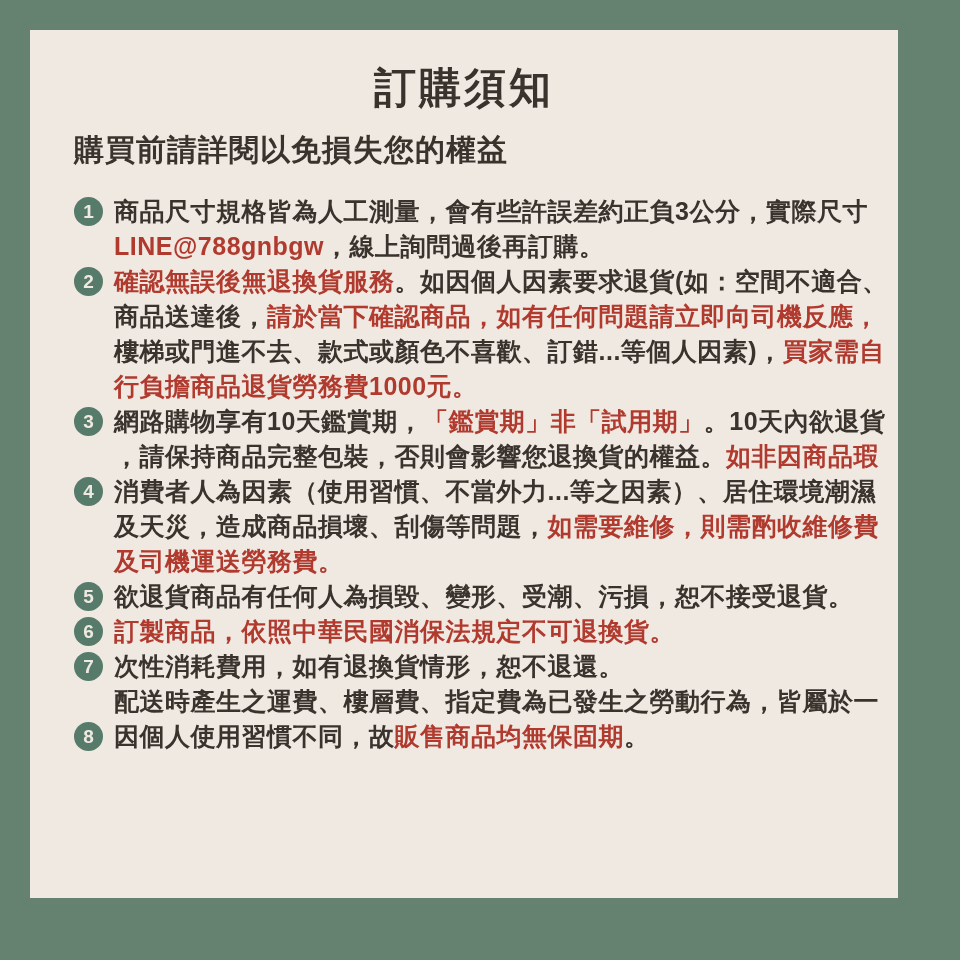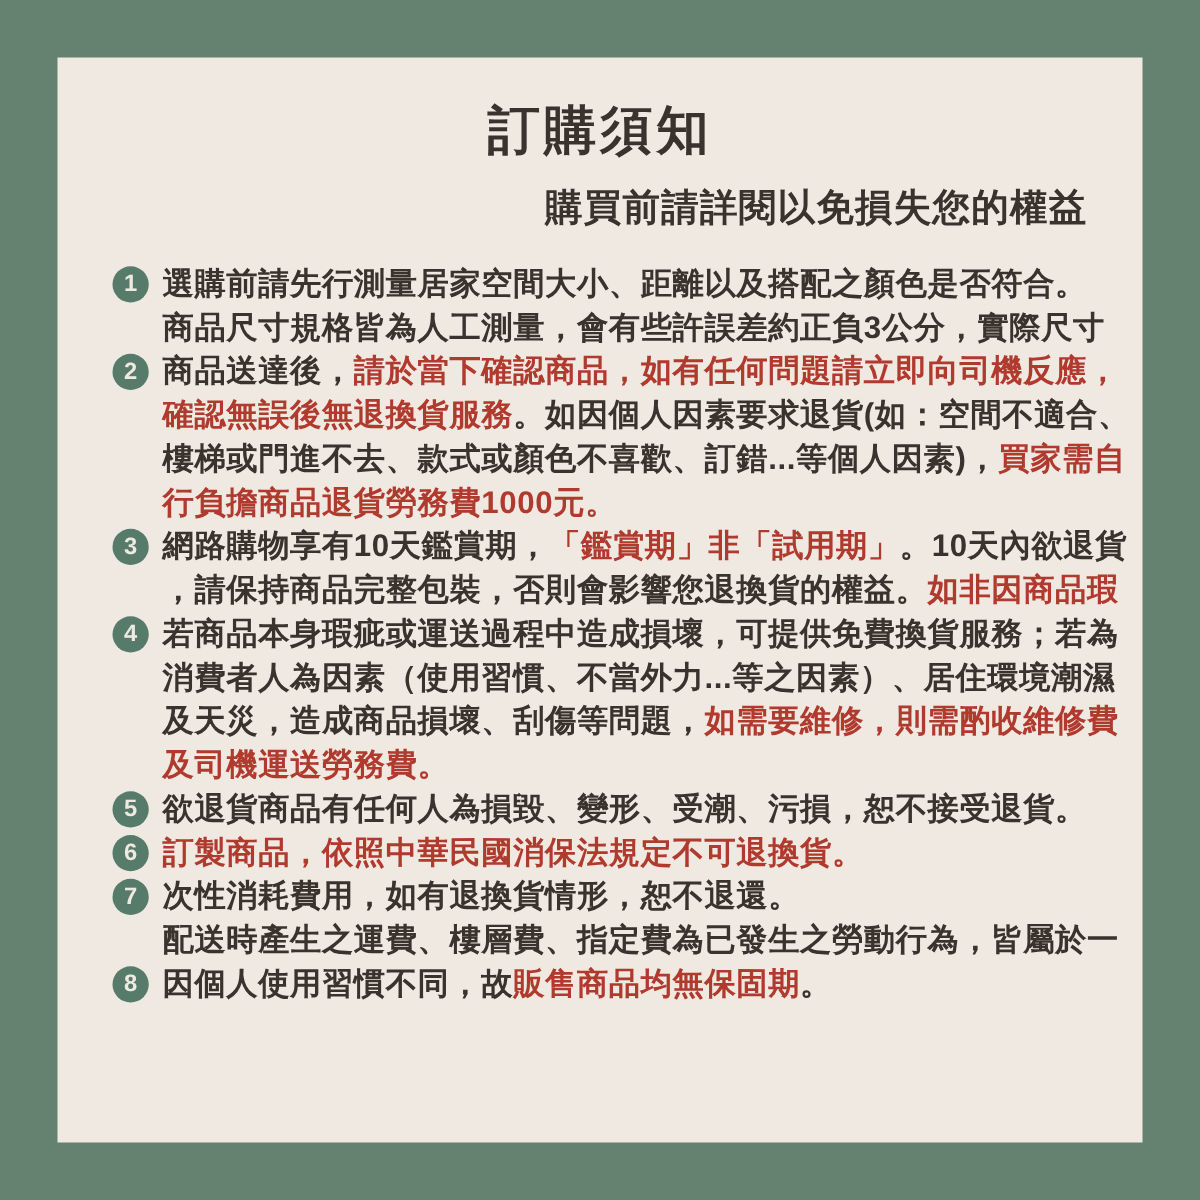--- a/index.html
+++ b/index.html
@@ -12,38 +12,38 @@
   }
   *{margin:0;padding:0;box-sizing:border-box;}
   html,body{width:960px;height:960px;}
   body{
     font-family:"Liberation Sans", sans-serif;
     background:var(--frame-green);
   }
   .frame{
     width:960px;height:960px;
     background:var(--frame-green);
-    padding:46px;
+    padding:30px;
   }
   .panel{
     width:868px;height:868px;
     background:var(--panel-cream);
     padding:30px 30px 0 44px;
     overflow:hidden;
   }
   .page-title{
     text-align:center;
     font-size:42px;
     font-weight:800;
     letter-spacing:3px;
     color:var(--ink);
     margin-right:14px;
   }
   .page-subtitle{
-    text-align:right;
+    text-align:left;
     font-size:30px;
     font-weight:800;
     letter-spacing:1px;
     color:var(--ink);
     margin-top:14px;
     margin-right:14px;
   }
   .notices{
     margin-top:23px;
   }
@@ -80,44 +80,43 @@
 <body>
 
 <div class="frame">
   <div class="panel">
     <h1 class="page-title">訂購須知</h1>
     <h2 class="page-subtitle">購買前請詳閱以免損失您的權益</h2>
     <div class="notices">
         <div class="notice">
           <span class="badge">1</span>
           <div class="lines">
-            <div class="line"><span class="seg">選購前請先行測量居家空間大小、距離以及搭配之顏色是否符合。</span></div>
             <div class="line"><span class="seg">商品尺寸規格皆為人工測量，會有些許誤差約正負3公分，實際尺寸</span></div>
+            <div class="line"><span class="seg red">LINE@788gnbgw</span><span class="seg">，線上詢問過後再訂購。</span></div>
           </div>
         </div>
         <div class="notice">
           <span class="badge">2</span>
           <div class="lines">
+            <div class="line"><span class="seg red">確認無誤後無退換貨服務</span><span class="seg">。如因個人因素要求退貨(如：空間不適合、</span></div>
             <div class="line"><span class="seg">商品送達後，</span><span class="seg red">請於當下確認商品，如有任何問題請立即向司機反應，</span></div>
-            <div class="line"><span class="seg red">確認無誤後無退換貨服務</span><span class="seg">。如因個人因素要求退貨(如：空間不適合、</span></div>
             <div class="line"><span class="seg">樓梯或門進不去、款式或顏色不喜歡、訂錯...等個人因素)，</span><span class="seg red">買家需自</span></div>
             <div class="line"><span class="seg red">行負擔商品退貨勞務費1000元。</span></div>
           </div>
         </div>
         <div class="notice">
           <span class="badge">3</span>
           <div class="lines">
             <div class="line"><span class="seg">網路購物享有10天鑑賞期，</span><span class="seg red">「鑑賞期」非「試用期」</span><span class="seg">。10天內欲退貨</span></div>
             <div class="line"><span class="seg">，請保持商品完整包裝，否則會影響您退換貨的權益。</span><span class="seg red">如非因商品瑕</span></div>
           </div>
         </div>
         <div class="notice">
           <span class="badge">4</span>
           <div class="lines">
-            <div class="line"><span class="seg">若商品本身瑕疵或運送過程中造成損壞，可提供免費換貨服務；若為</span></div>
             <div class="line"><span class="seg">消費者人為因素（使用習慣、不當外力...等之因素）、居住環境潮濕</span></div>
             <div class="line"><span class="seg">及天災，造成商品損壞、刮傷等問題，</span><span class="seg red">如需要維修，則需酌收維修費</span></div>
             <div class="line"><span class="seg red">及司機運送勞務費。</span></div>
           </div>
         </div>
         <div class="notice">
           <span class="badge">5</span>
           <div class="lines">
             <div class="line"><span class="seg">欲退貨商品有任何人為損毀、變形、受潮、污損，恕不接受退貨。</span></div>
           </div>

